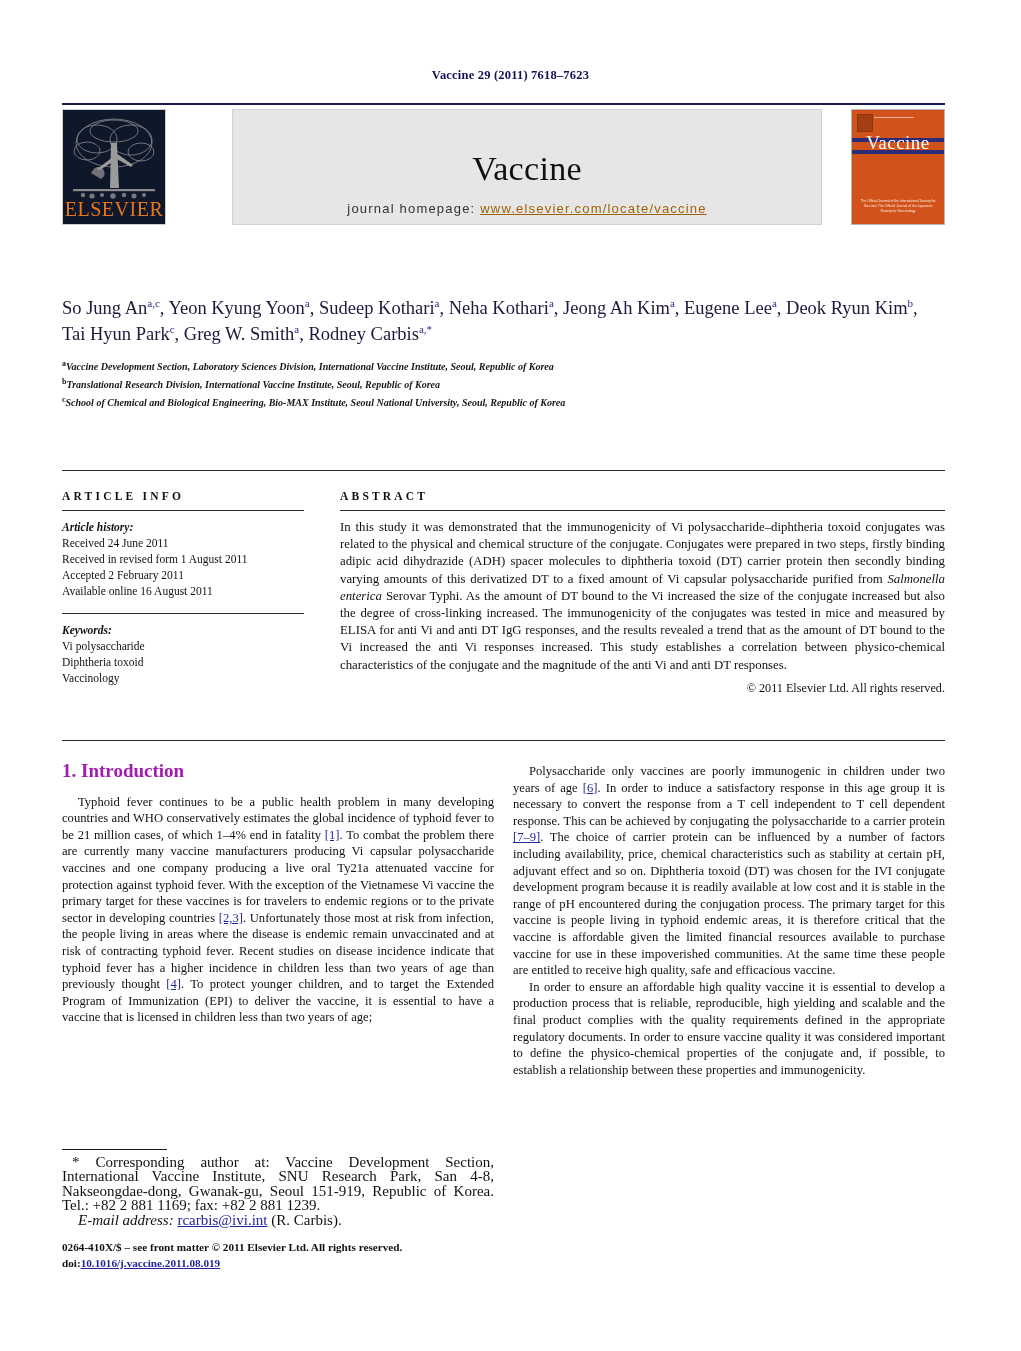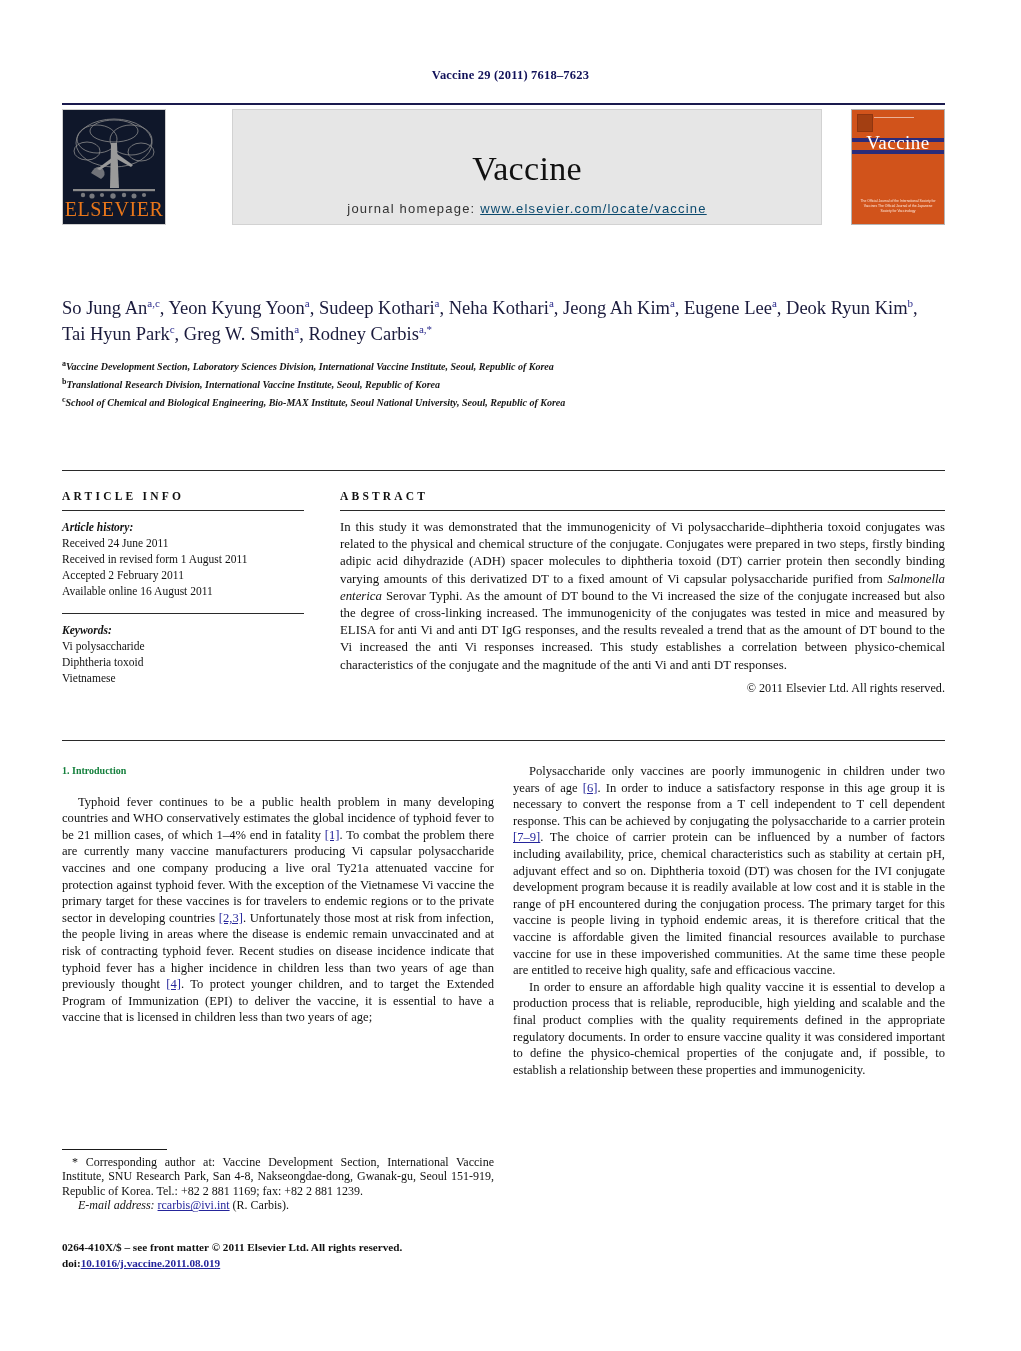--- a/index.html
+++ b/index.html
@@ -113,21 +113,21 @@
   .homepage-line {
     position: absolute;
     left: 0; bottom: 8px;
     width: 588px;
     text-align: center;
     font-family: "Liberation Sans", sans-serif;
     font-size: 13px;
     letter-spacing: 1.2px;
     color: #333333;
   }
-  .homepage-line .url { color: #0c4a6e; }
+  .homepage-line .url { color: #a16207; }
 
   .cover-thumb {
     position: absolute;
     right: 0;
     top: 6px;
     width: 94px;
     height: 116px;
     background: #D1531B;
     border: 1px solid #b5b5b5;
     box-sizing: border-box;
@@ -298,22 +298,22 @@
     line-height: 16.6px;
     text-align: justify;
     color: #111111;
   }
   .col-left  { left: 62px;  }
   .col-right { left: 513px; }
   h2.section-title {
     margin: 0 0 14px 0;
     font-family: "Liberation Serif", serif;
     font-weight: bold;
-    font-size: 10px;
-    color: #15803d;
+    font-size: 19px;
+    color: #a21caf;
   }
   .col p {
     margin: 0;
     text-indent: 16px;
   }
   .col p.cont { text-indent: 0; }
   .ref { color: #25259b; }
 
   
   .foot-rule {
@@ -323,21 +323,21 @@
     width: 105px;
     height: 1px;
     background: #1a1a1a;
   }
   .footnote {
     position: absolute;
     left: 62px;
     top: 1155px;
     width: 432px;
     font-family: "Liberation Serif", serif;
-    font-size: 12px;
+    font-size: 15px;
     line-height: 14.4px;
     text-align: justify;
     color: #111111;
   }
   .footnote .lead { text-indent: 10px; }
   .footnote .email-line { text-indent: 16px; }
   .footnote i { font-style: italic; }
   .link { color: #25259b; }
 
   .imprint {
@@ -428,21 +428,21 @@
     <div class="hr-thin"></div>
     <p class="info-label">Article history:</p>
     <p class="info-line">Received 24 June 2011</p>
     <p class="info-line">Received in revised form 1 August 2011</p>
     <p class="info-line">Accepted 2 February 2011</p>
     <p class="info-line">Available online 16 August 2011</p>
     <div class="hr-thin gap"></div>
     <p class="info-label">Keywords:</p>
     <p class="info-line">Vi polysaccharide</p>
     <p class="info-line">Diphtheria toxoid</p>
-    <p class="info-line">Vietnamese</p>
+    <p class="info-line">Vaccinology</p>
   </div>
 
   <div class="abstract-col">
     <p class="sec-head">ABSTRACT</p>
     <div class="hr-thin"></div>
     <p class="abstract-body"><span>In this study it was demonstrated that the immunogenicity of Vi polysaccharide–diphtheria toxoid conjugates was related to the physical and chemical structure of the conjugate. Conjugates were prepared in two steps, firstly binding adipic acid dihydrazide (ADH) spacer molecules to diphtheria toxoid (DT) carrier protein then secondly binding varying amounts of this derivatized DT to a fixed amount of Vi capsular polysaccharide purified from </span><i>Salmonella enterica</i><span> Serovar Typhi. As the amount of DT bound to the Vi increased the size of the conjugate increased but also the degree of cross-linking increased. The immunogenicity of the conjugates was tested in mice and measured by ELISA for anti Vi and anti DT IgG responses, and the results revealed a trend that as the amount of DT bound to the Vi increased the anti Vi responses increased. This study establishes a correlation between physico-chemical characteristics of the conjugate and the magnitude of the anti Vi and anti DT responses.</span></p>
     <p class="copyright-line">© 2011 Elsevier Ltd. All rights reserved.</p>
   </div>
 
   <div class="band-rule bottom"></div>

